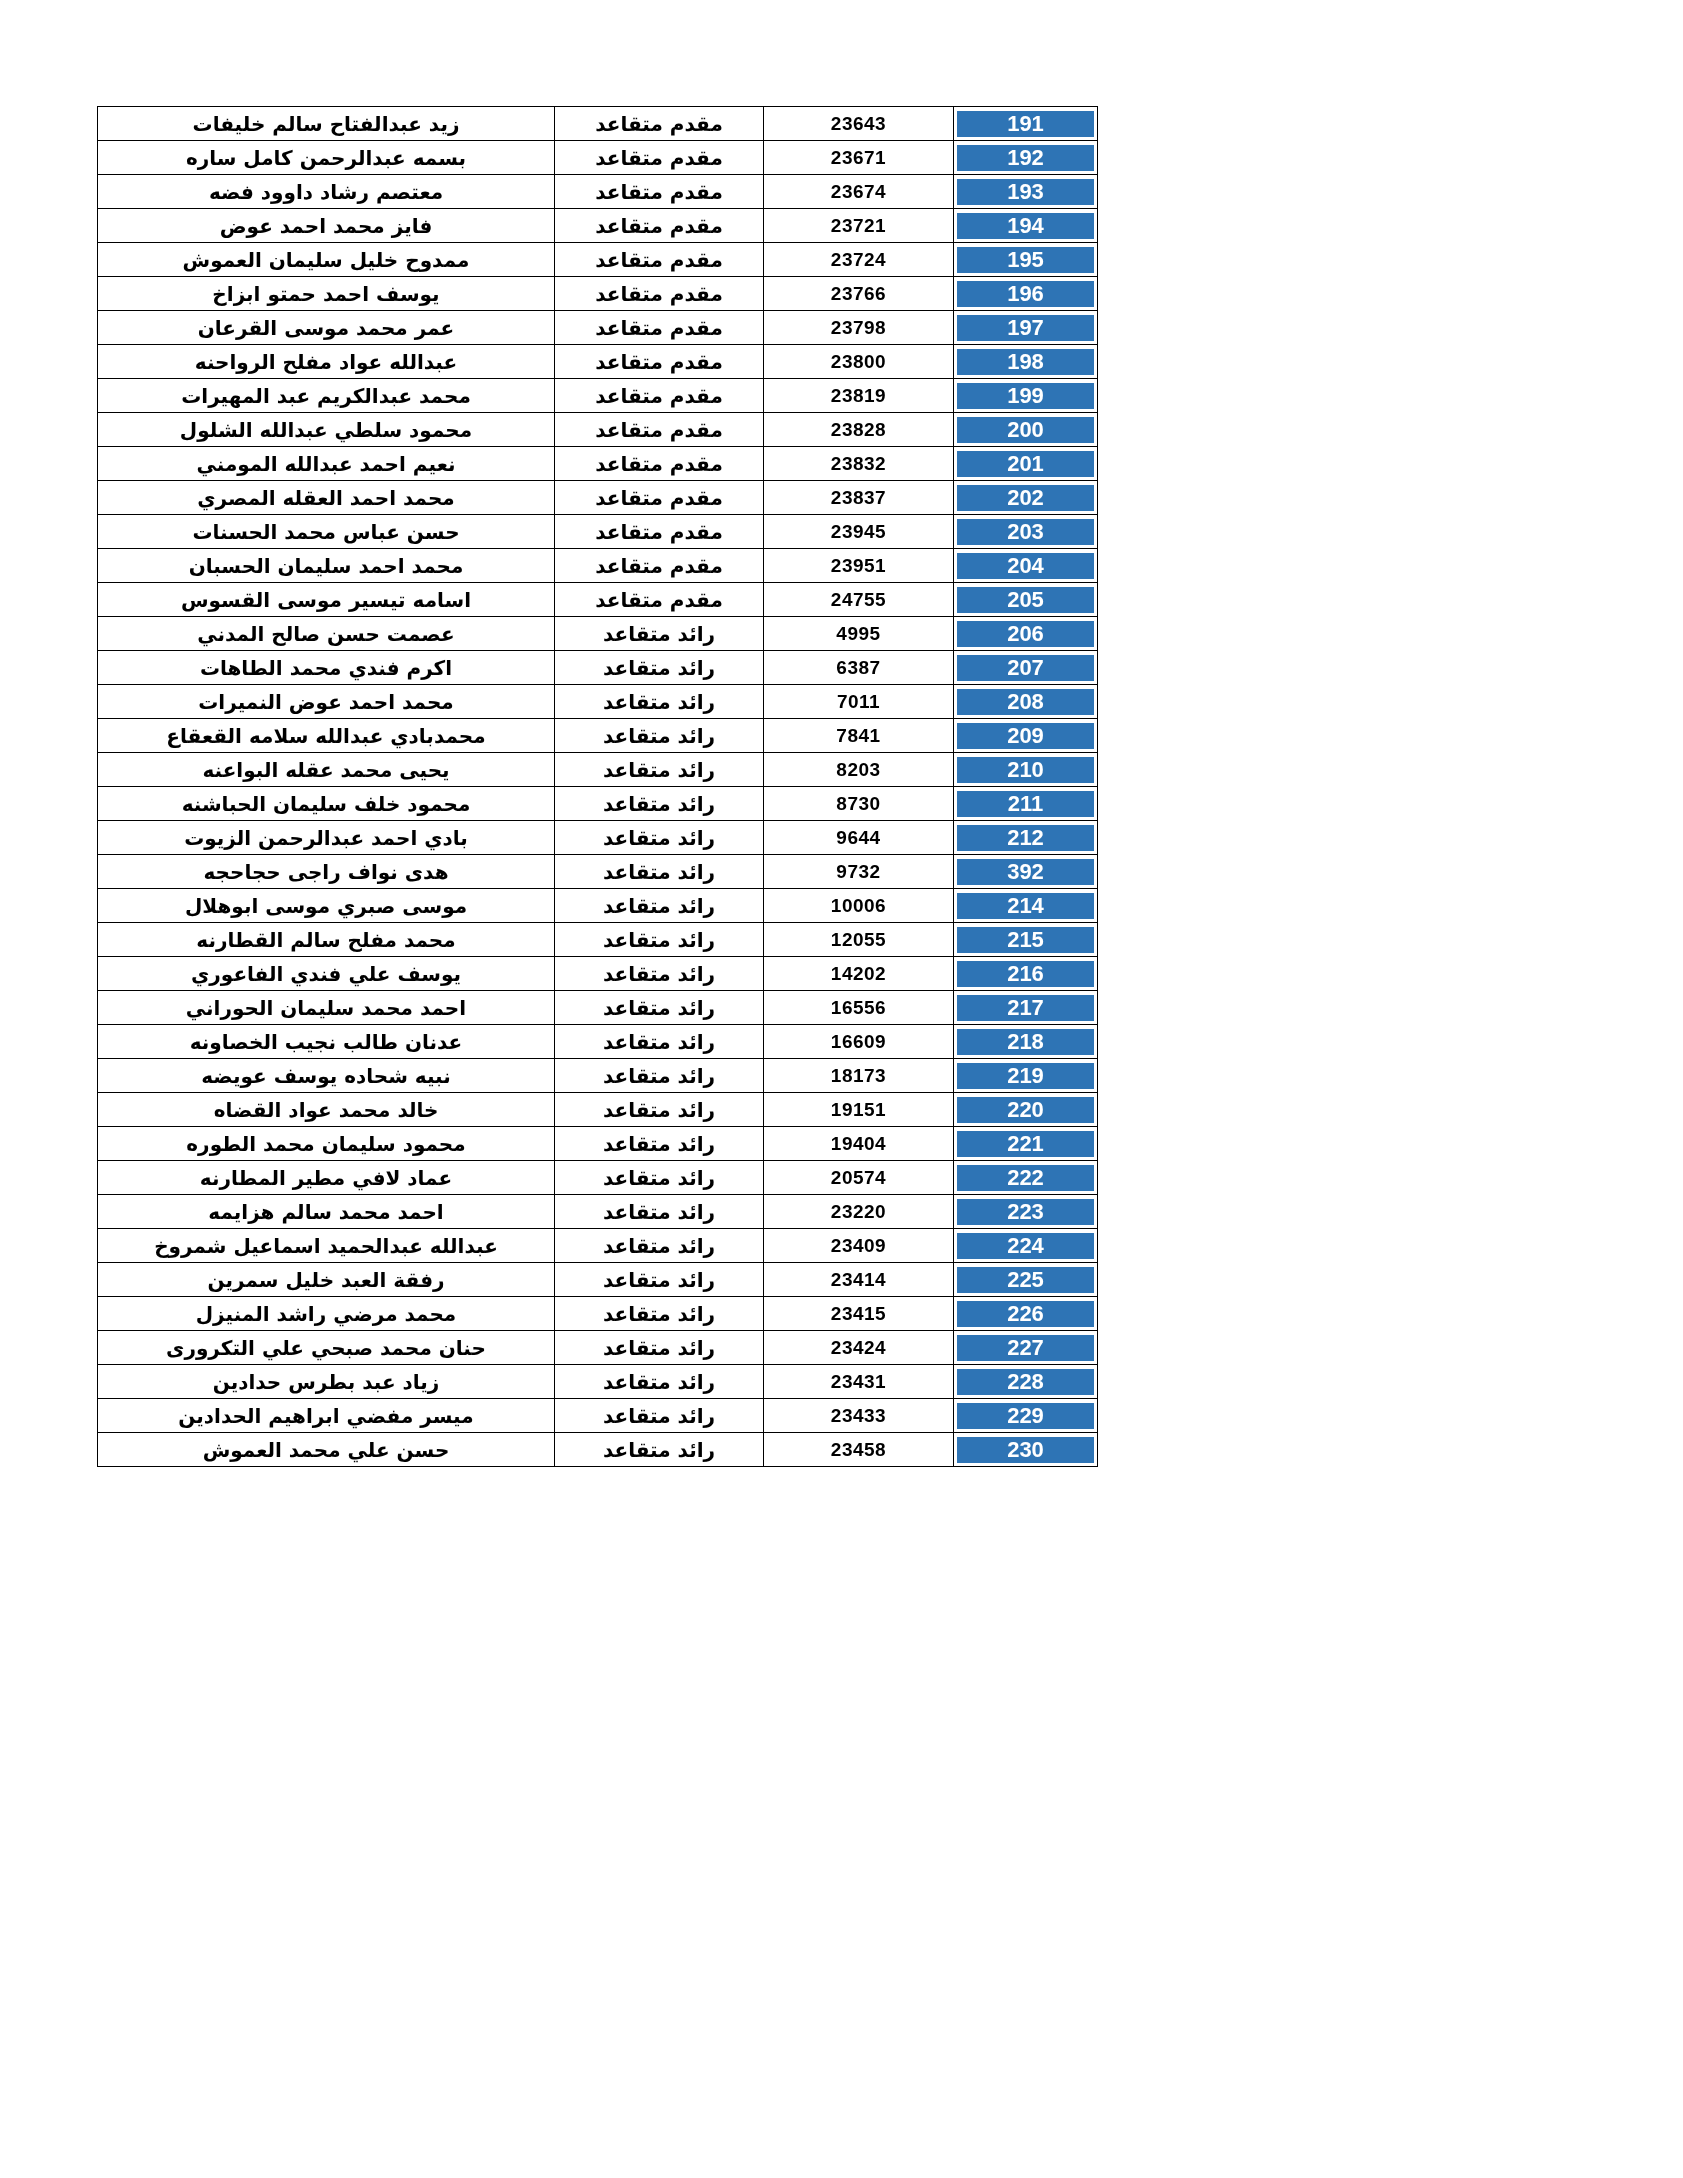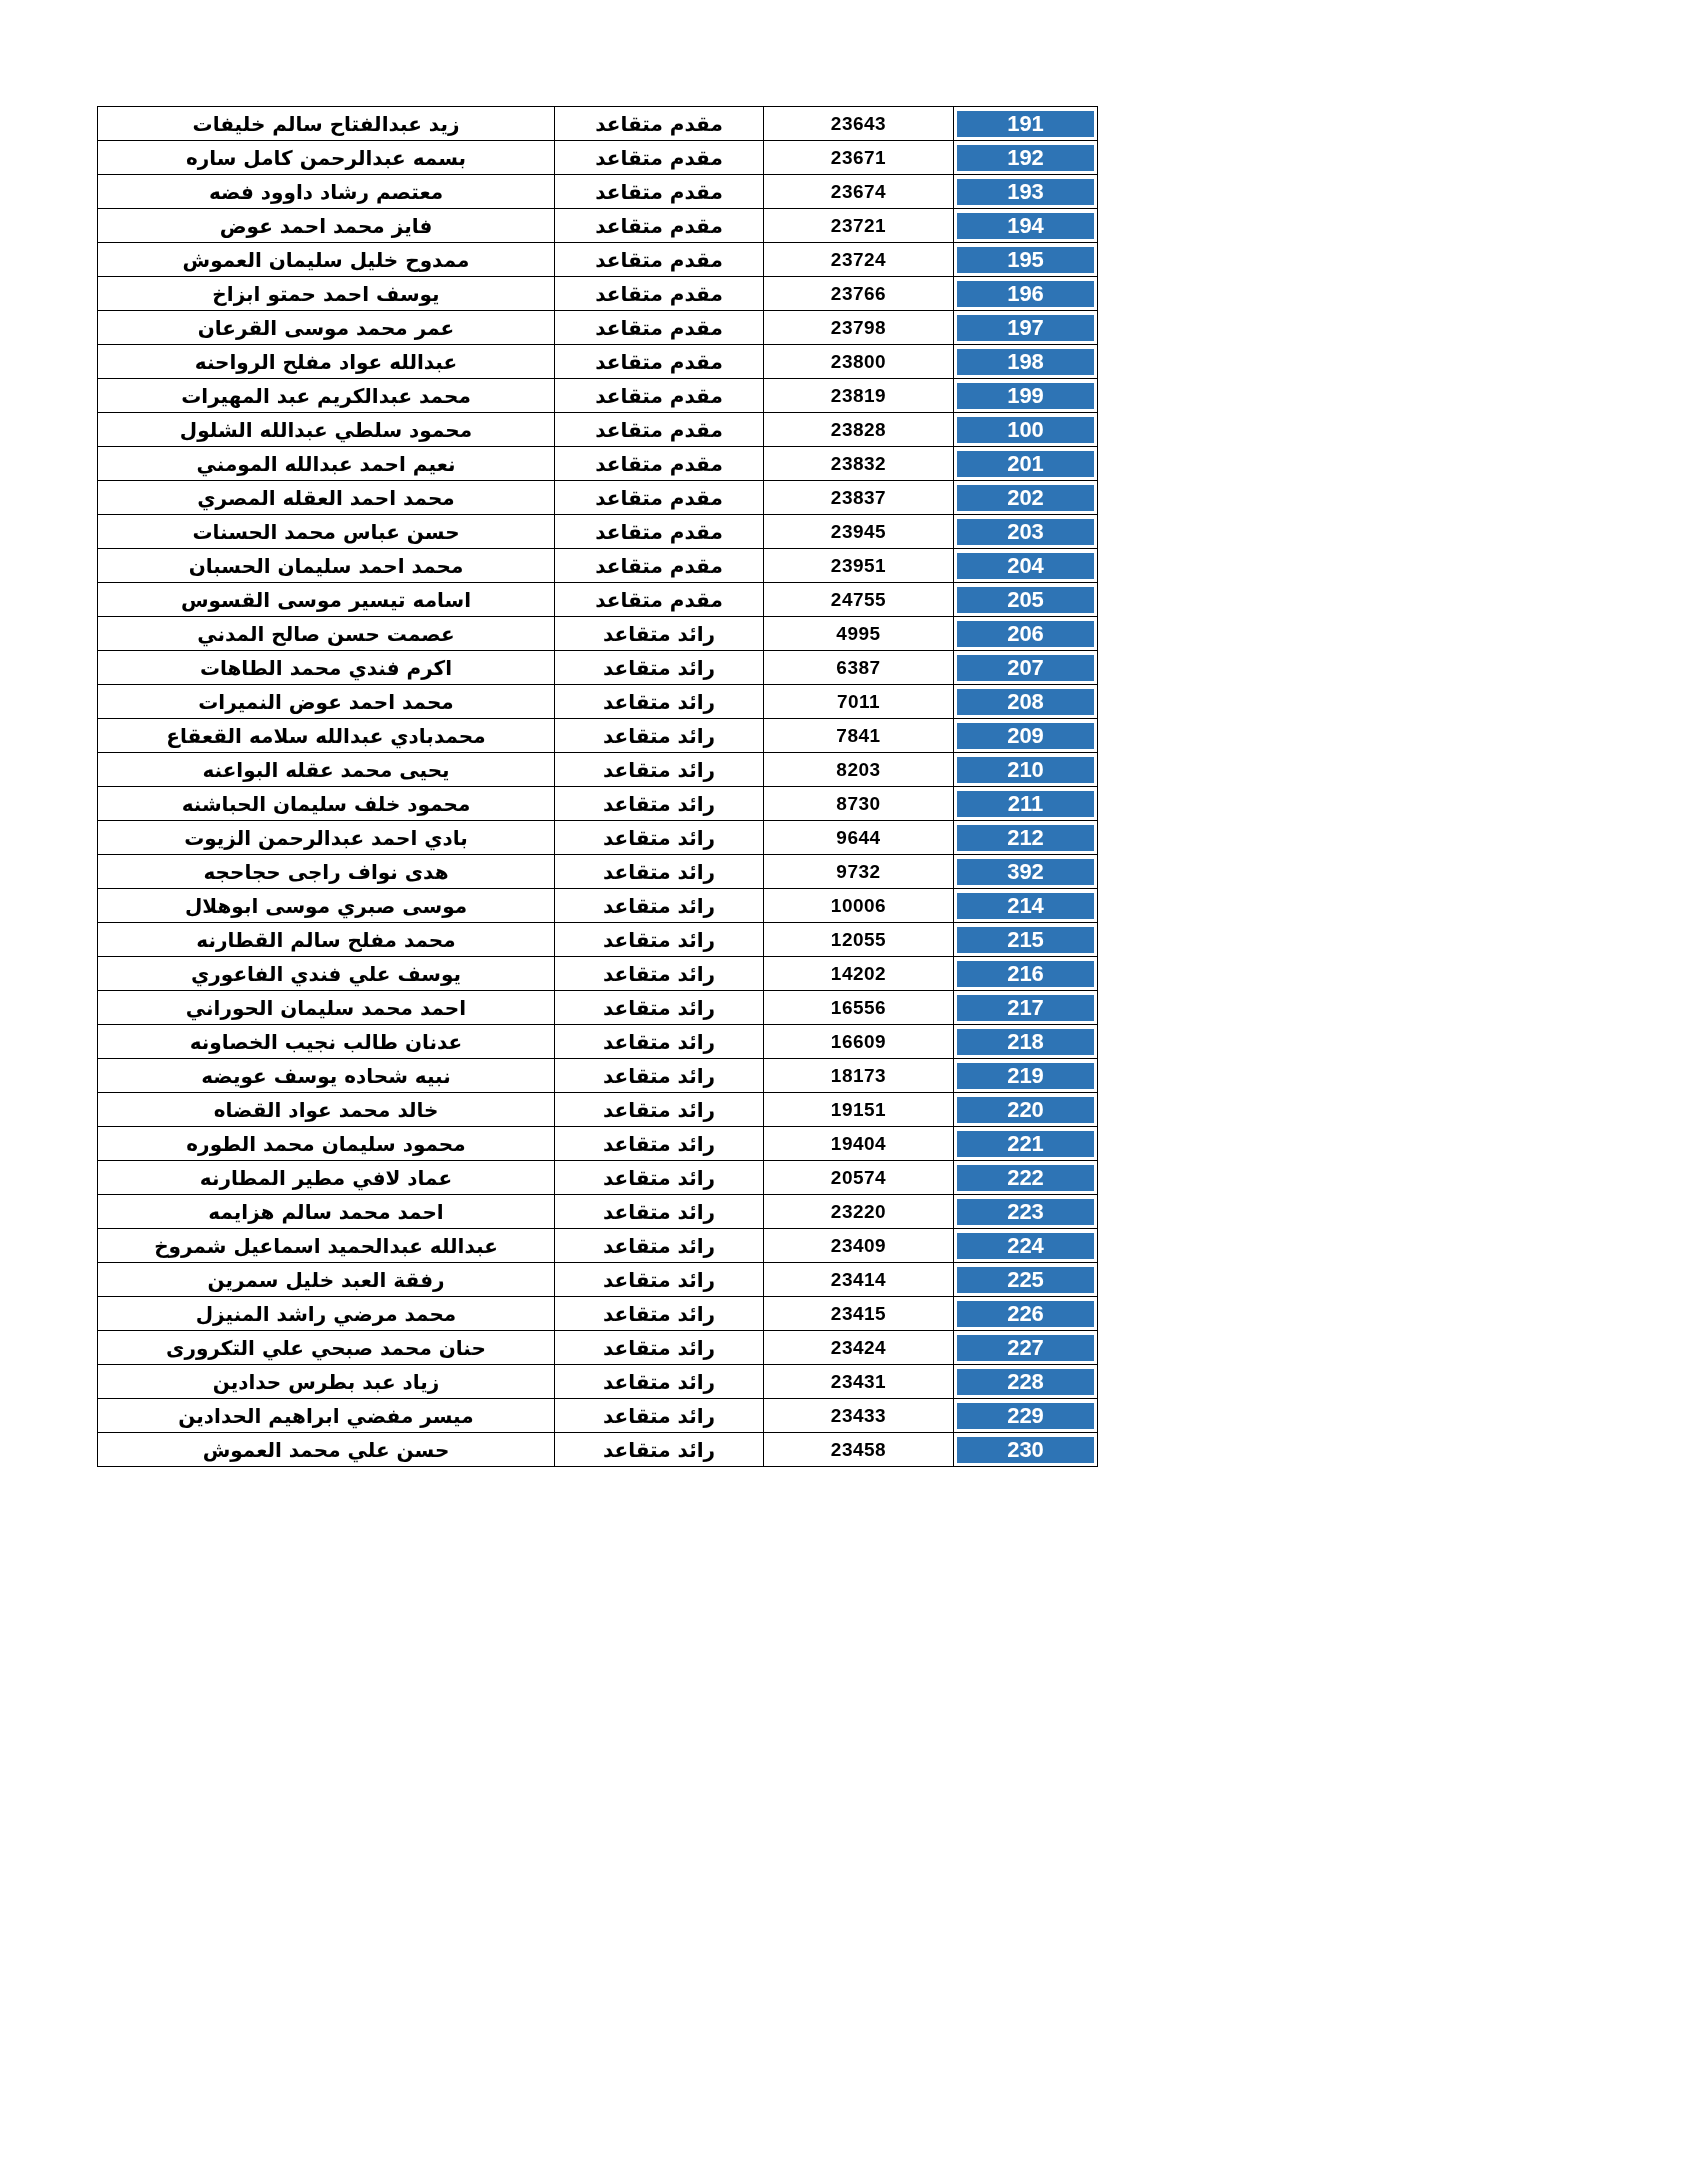--- a/index.html
+++ b/index.html
@@ -162,21 +162,21 @@
             <td class="c-num">23819</td>
             <td class="c-serial">
               <div class="serial-chip">199</div>
             </td>
           </tr>
           <tr>
             <td class="c-name" dir="rtl">محمود سلطي عبدالله الشلول</td>
             <td class="c-rank" dir="rtl">مقدم متقاعد</td>
             <td class="c-num">23828</td>
             <td class="c-serial">
-              <div class="serial-chip">100</div>
+              <div class="serial-chip">200</div>
             </td>
           </tr>
           <tr>
             <td class="c-name" dir="rtl">نعيم احمد عبدالله المومني</td>
             <td class="c-rank" dir="rtl">مقدم متقاعد</td>
             <td class="c-num">23832</td>
             <td class="c-serial">
               <div class="serial-chip">201</div>
             </td>
           </tr>

